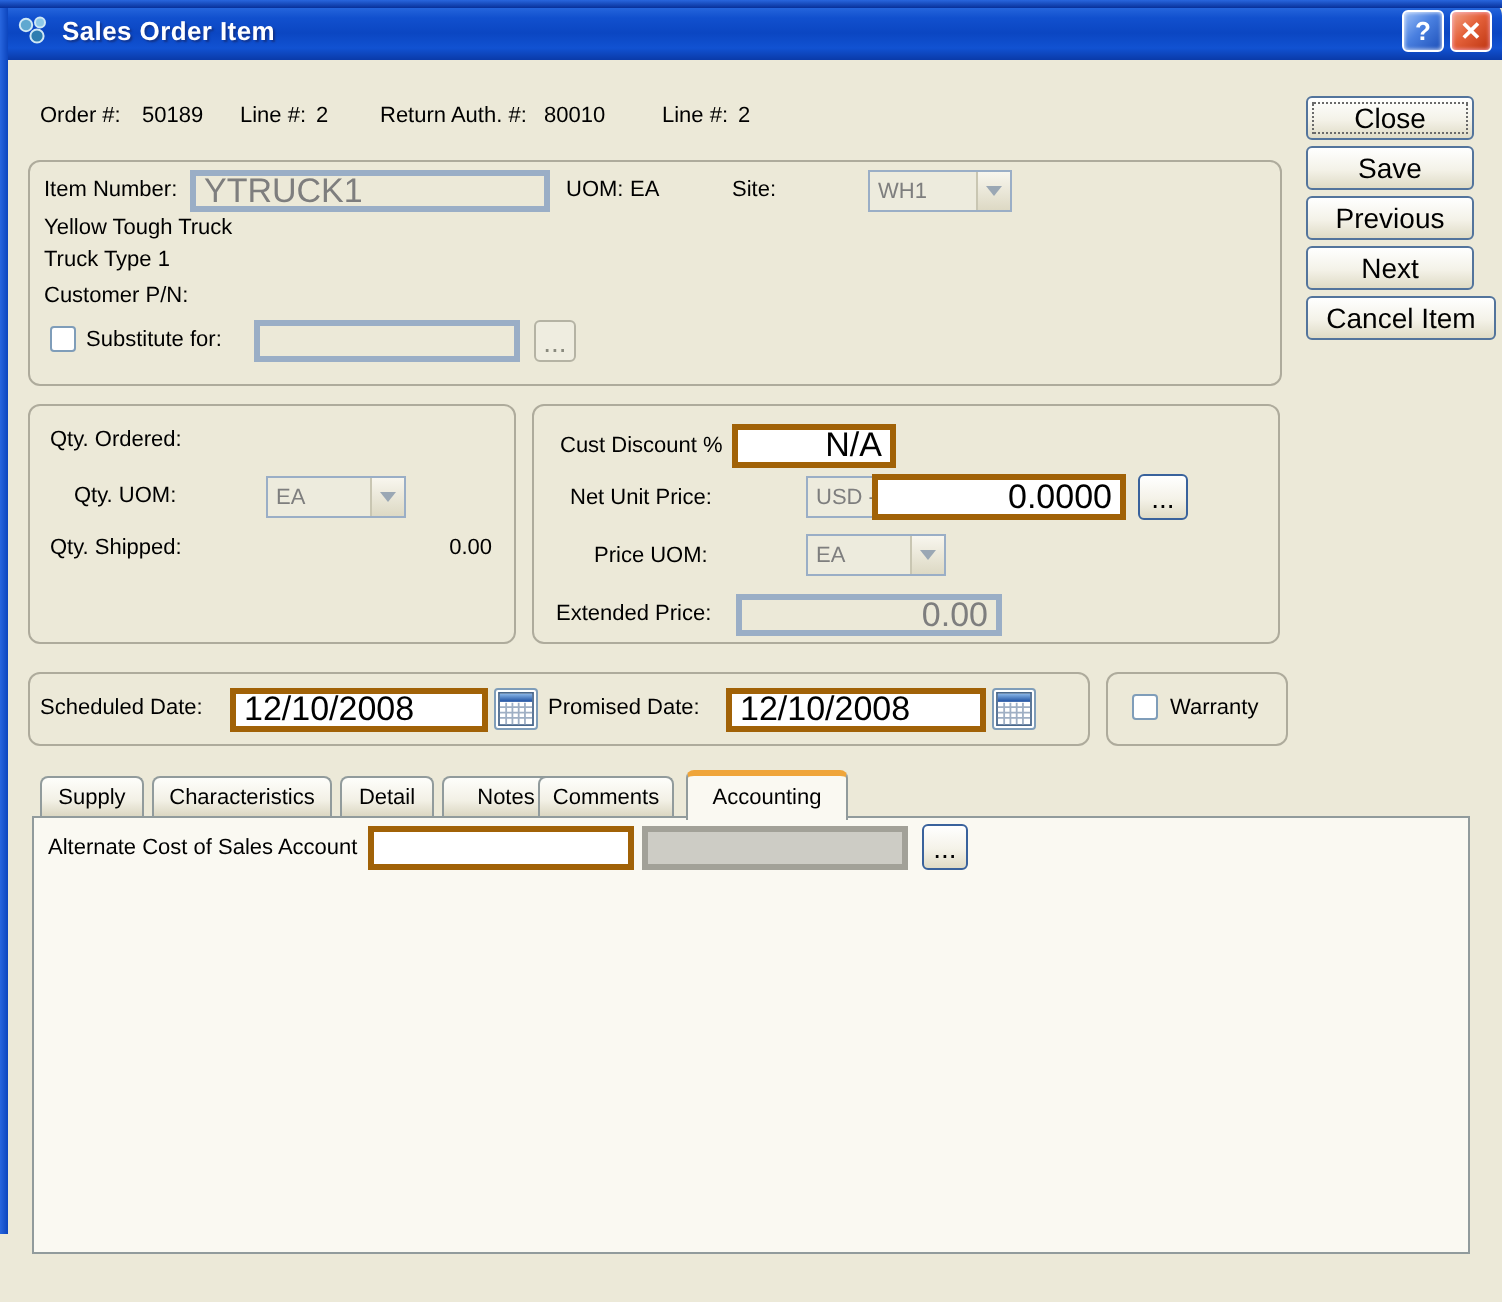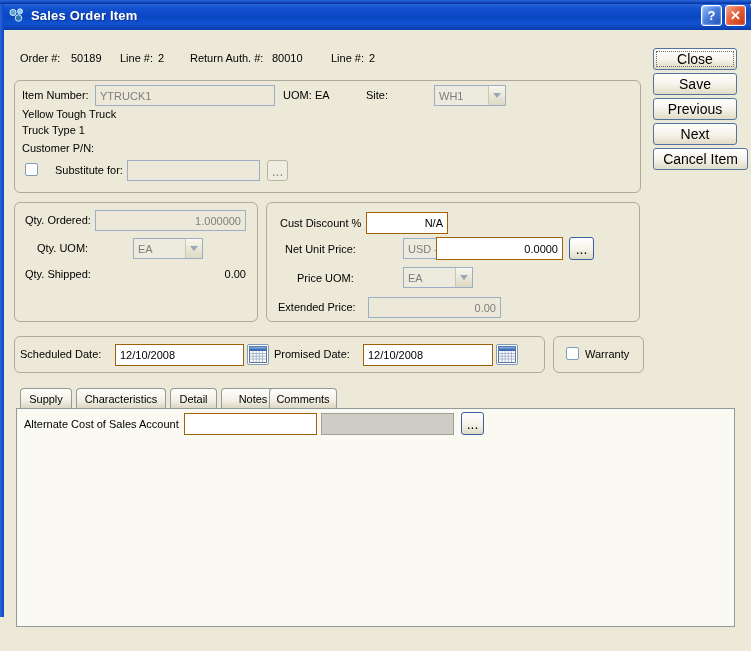--- a/index.html
+++ b/index.html
@@ -21,22 +21,22 @@
   .tb-btn { position:absolute; top:5px; width:21px; height:21px; border:1px solid #fff; border-radius:3px;
     color:#fff; font-weight:bold; font-size:13px; display:flex; align-items:center; justify-content:center; cursor:pointer; }
   .tb-help  { left:701px; background:linear-gradient(135deg,#9CC0F8 0%,#4A80E0 45%,#1D4FB8 100%); box-shadow:inset 0 0 2px #fff; }
   .tb-close { left:725px; background:linear-gradient(135deg,#F2A588 0%,#E4613A 45%,#BE3410 100%); box-shadow:inset 0 0 2px #FBD; }
 
   .lbl { position:absolute; white-space:nowrap; }
   .val { position:absolute; white-space:nowrap; }
 
   .groupbox { position:absolute; border:1px solid #AEAB9C; border-radius:6px; }
 
-  .field { position:absolute; border:1px solid #a16207; background:#fff; font-family:"Liberation Sans",sans-serif;
-    font-size:11px; padding:0 4px; color:#000; }
+  .field { position:absolute; border:3px solid #a16207; background:#fff; font-family:"Liberation Sans",sans-serif;
+    font-size:17px; padding:0 4px; color:#000; }
   .field.right { text-align:right; }
   .field.dis { background:#ECE9D8; border-color:#9AAEC6; color:#7E7E7E; }
   .field.gray { background:#CDCCC5; border-color:#A2A198; }
 
   .combo { position:absolute; border:1px solid #9AAEC6; background:#EDEBDD; color:#7E7E7E;
     display:flex; align-items:center; overflow:hidden;margin-left:36px; }
   .combo .txt { flex:1; padding-left:4px; }
   .combo .arrow-box { width:17px; align-self:stretch; border-left:1px solid #C9C6B2;
     background:linear-gradient(180deg,#F8F6EE,#DDD9C4); display:flex; align-items:center; justify-content:center; }
   .tri { width:0; height:0; border-left:4px solid transparent; border-right:4px solid transparent; border-top:5px solid #9AA7B4; }
@@ -106,27 +106,26 @@
   <div class="combo" style="left:398px; top:85px; width:72px; height:21px;">
     <span class="txt">WH1</span>
     <span class="arrow-box">
         <span class="tri"></span>
       </span>
   </div>
   <span class="lbl" style="left:22px; top:108px;">Yellow Tough Truck</span>
   <span class="lbl" style="left:22px; top:124px;">Truck Type 1</span>
   <span class="lbl" style="left:22px; top:142px;">Customer P/N:</span>
   <span class="cb" style="left:25px; top:163px;"></span>
-  <span class="lbl" style="left:43px; top:164px;margin-left:12px;">Substitute for:</span>
+  <span class="lbl" style="left:43px; top:164px;">Substitute for:</span>
   <input class="field dis" style="left: 127px; top: 160px; width: 133px; height: 21px;" readonly="" value="">
   <div class="xpbtn dis" style="left:267px; top:160px; width:21px; height:21px;">...</div>
 
   <div class="groupbox" style="left:14px; top:202px; width:244px; height:120px;"></div>
   <span class="lbl" style="left:25px; top:214px;">Qty. Ordered:</span>
-  <input class="field dis right" style="left: 95px; top: 210px; width: 151px; height: 21px;" readonly="" value="1.000000">
   <span class="lbl" style="left:37px; top:242px;">Qty. UOM:</span>
   <div class="combo" style="left:97px; top:238px; width:70px; height:21px;">
     <span class="txt">EA</span>
     <span class="arrow-box">
         <span class="tri"></span>
       </span>
   </div>
   <span class="lbl" style="left:25px; top:268px;">Qty. Shipped:</span>
   <span class="val" style="left:150px; top:268px; width:96px; text-align:right;">0.00</span>
 
@@ -186,20 +185,21 @@
 
   <div class="groupbox" style="left:553px; top:336px; width:91px; height:37px;"></div>
   <span class="cb" style="left:566px; top:347px;"></span>
   <span class="lbl" style="left:585px; top:348px;">Warranty</span>
 
   <div class="tab" style="left:20px; top:388px; width:52px; height:20px;">Supply</div>
   <div class="tab" style="left:76px; top:388px; width:90px; height:20px;">Characteristics</div>
   <div class="tab" style="left:170px; top:388px; width:47px; height:20px;">Detail</div>
   <div class="tab" style="left:221px; top:388px; width:64px; height:20px;">Notes</div>
   <div class="tab" style="left:269px; top:388px; width:68px; height:20px;">Comments</div>
+  <div class="tab active" style="left:343px; top:385px; width:81px; height:25px;">Accounting</div>
 
   <div class="pane"></div>
   <span class="lbl" style="left:24px; top:418px; z-index:5;">Alternate Cost of Sales Account</span>
   <input class="field" style="left: 184px; top: 413px; width: 133px; height: 22px; z-index: 5;" value="">
   <input class="field gray" style="left: 321px; top: 413px; width: 133px; height: 22px; z-index: 5;" readonly="" value="">
   <div class="xpbtn blue" style="left:461px; top:412px; width:23px; height:23px; z-index:5;">...</div>
 
 </div>
 
 </body></html>

